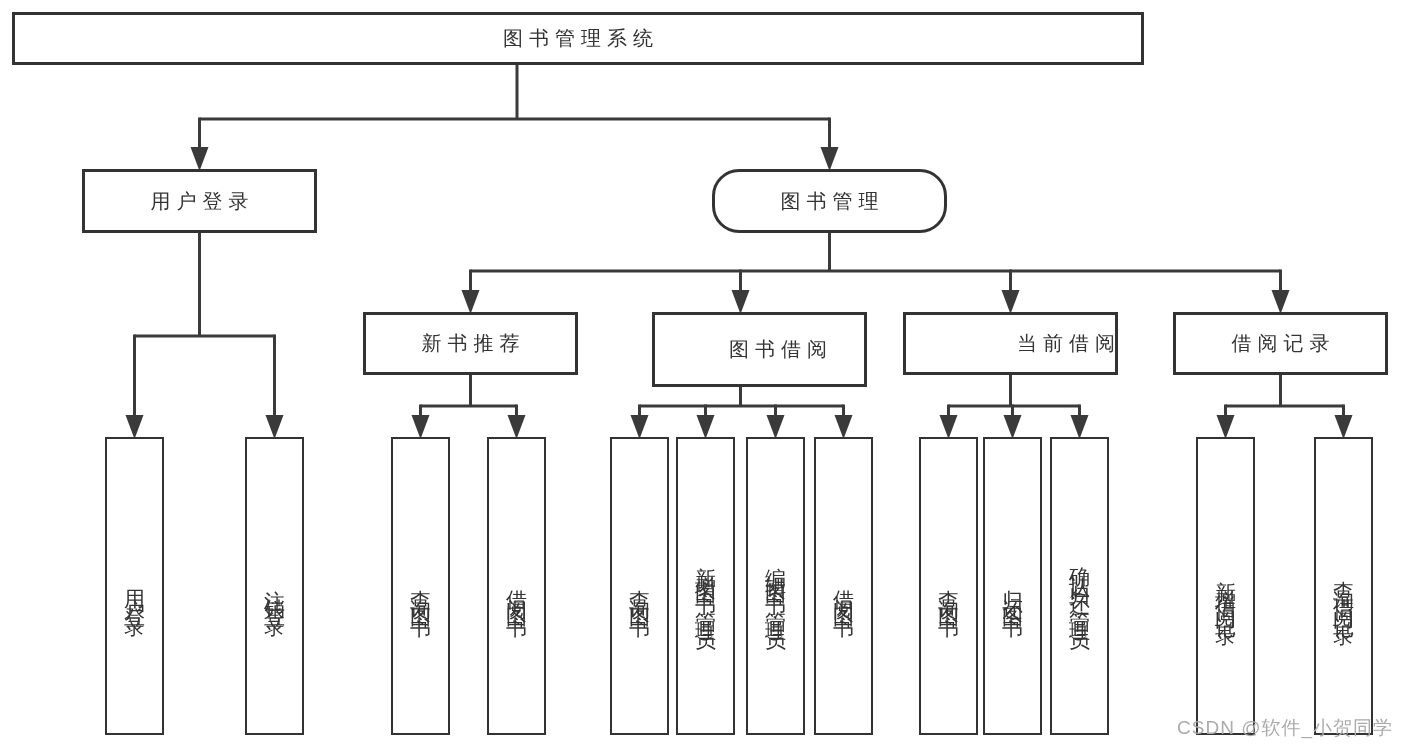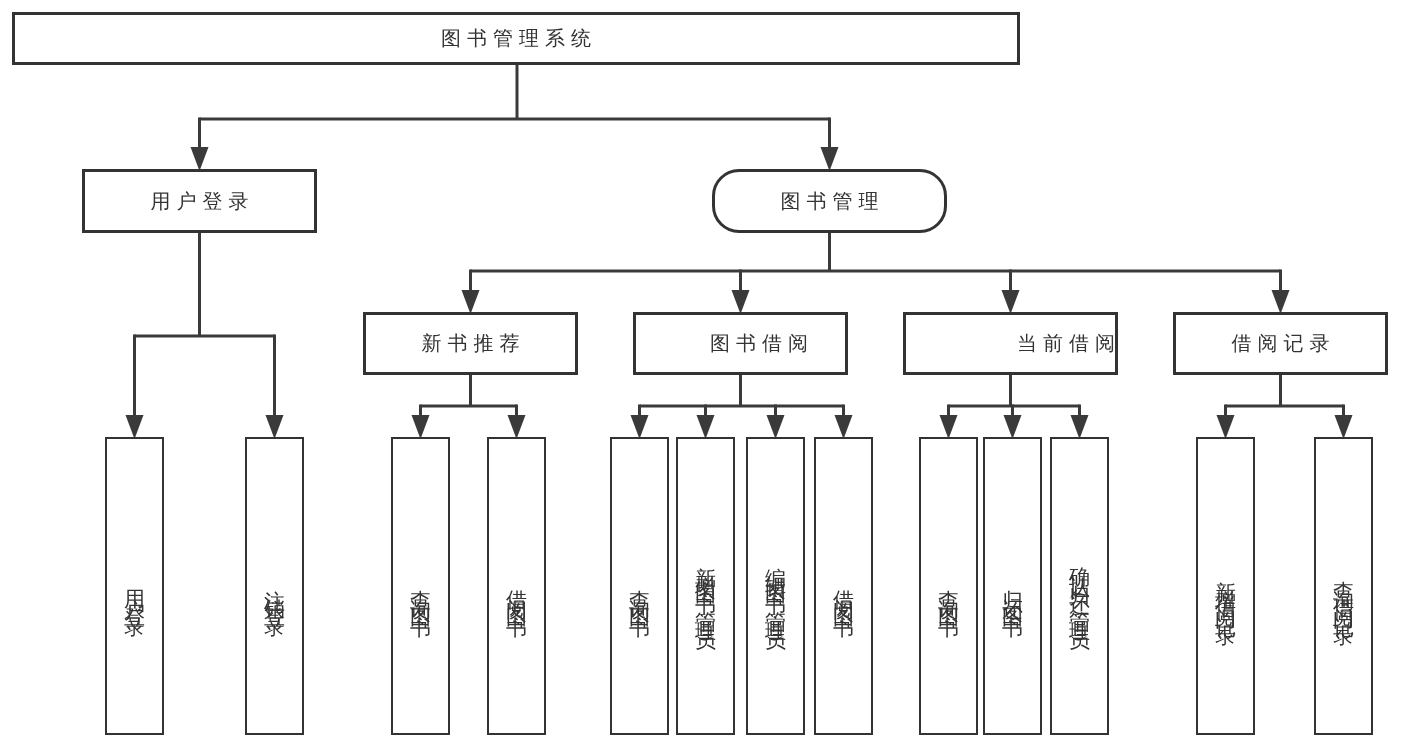--- a/index.html
+++ b/index.html
@@ -109,33 +109,33 @@
       <line x1="1079.5" y1="404.5" x2="1079.5" y2="415" stroke="#3a3a3a" stroke-width="3"></line>
       <polygon points="1070.5,415 1088.5,415 1079.5,439" fill="#3a3a3a"></polygon>
       <line x1="1280.5" y1="375" x2="1280.5" y2="406" stroke="#3a3a3a" stroke-width="3"></line>
       <line x1="1225.5" y1="406" x2="1343.5" y2="406" stroke="#3a3a3a" stroke-width="3"></line>
       <line x1="1225.5" y1="404.5" x2="1225.5" y2="415" stroke="#3a3a3a" stroke-width="3"></line>
       <polygon points="1216.5,415 1234.5,415 1225.5,439" fill="#3a3a3a"></polygon>
       <line x1="1343.5" y1="404.5" x2="1343.5" y2="415" stroke="#3a3a3a" stroke-width="3"></line>
       <polygon points="1334.5,415 1352.5,415 1343.5,439" fill="#3a3a3a"></polygon>
     </svg>
   <div id="nodes">
-      <div class="node horizontal" style="left: 12px; top: 12px; width: 1008px; height: 53px;">
+      <div class="node horizontal" style="left: 12px; top: 12px; width: 1132px; height: 53px;">
         <span class="label">图书管理系统</span>
       </div>
       <div class="node horizontal" style="left: 82px; top: 169px; width: 235px; height: 64px;">
         <span class="label">用户登录</span>
       </div>
       <div class="node horizontal" style="left: 712px; top: 169px; width: 235px; height: 64px; border-radius: 27px;">
         <span class="label">图书管理</span>
       </div>
       <div class="node horizontal" style="left: 363px; top: 312px; width: 215px; height: 63px; font-family: Liberation Serif, serif;">
         <span class="label">新书推荐</span>
       </div>
-      <div class="node horizontal" style="left: 633px; top: 312px; width: 215px; height: 63px; padding-left: 37px;">
+      <div class="node horizontal" style="left: 652px; top: 312px; width: 215px; height: 75px; padding-left: 37px;">
         <span class="label">图书借阅</span>
       </div>
       <div class="node horizontal" style="left: 903px; top: 312px; width: 215px; height: 63px; justify-content: flex-end;">
         <span class="label">当前借阅</span>
       </div>
       <div class="node horizontal" style="left: 1173px; top: 312px; width: 215px; height: 63px;">
         <span class="label">借阅记录</span>
       </div>
       <div class="node vertical" style="left: 105px; top: 437px; width: 59px; height: 298px;">
         <span class="label">用户登录</span>
@@ -170,13 +170,14 @@
       <div class="node vertical" style="left: 1050px; top: 437px; width: 59px; height: 298px;">
         <span class="label">确认归还（管理员）</span>
       </div>
       <div class="node vertical" style="left: 1196px; top: 437px; width: 59px; height: 298px;">
         <span class="label">新增借阅记录</span>
       </div>
       <div class="node vertical" style="left: 1314px; top: 437px; width: 59px; height: 298px;">
         <span class="label">查询借阅记录</span>
       </div>
     </div>
+  <div id="watermark">CSDN @软件_小贺同学</div>
 </div>
 
 </body></html>

